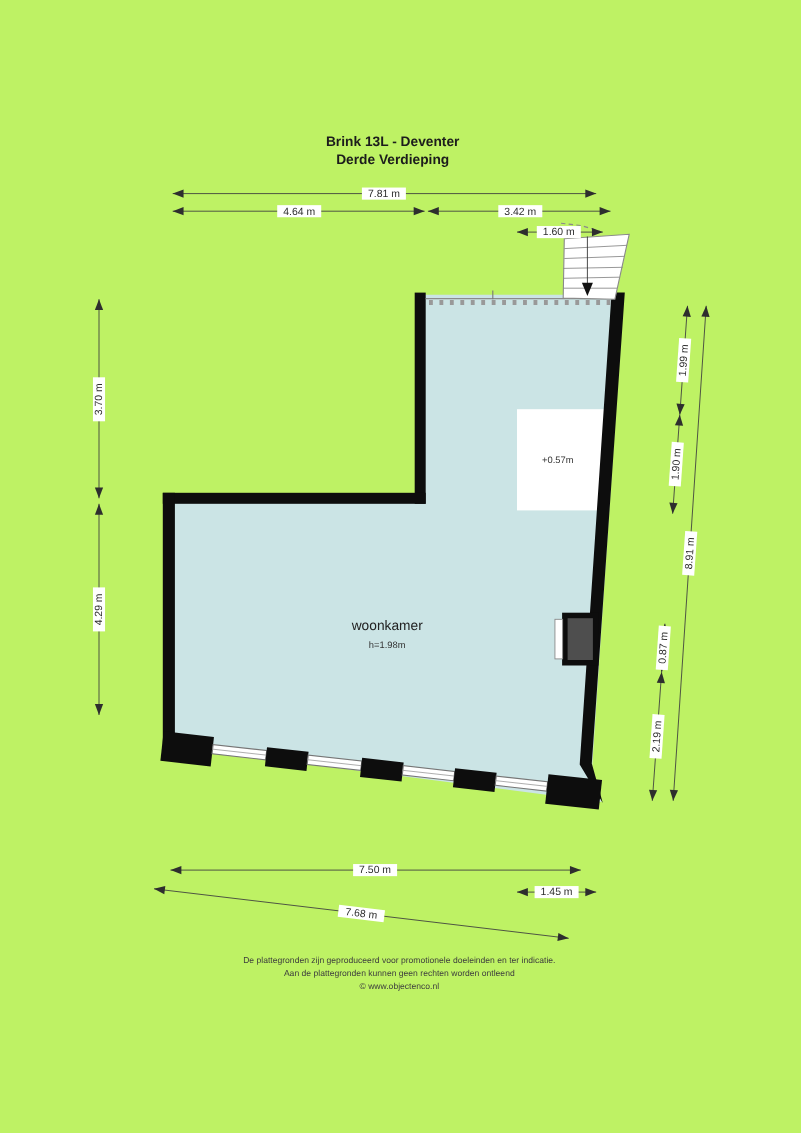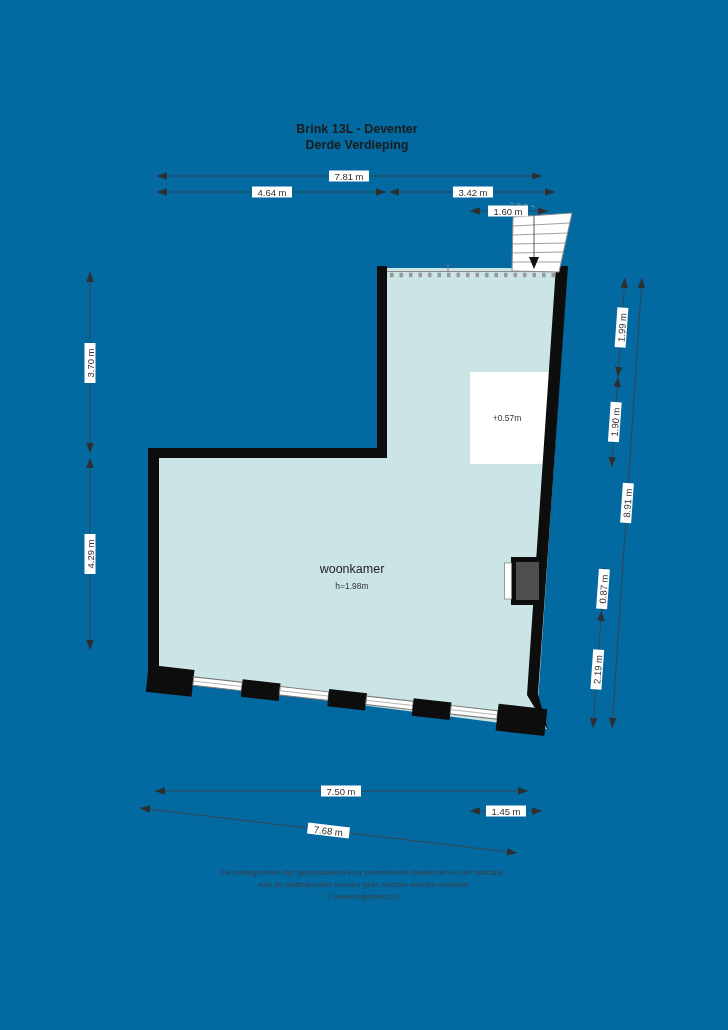--- a/index.html
+++ b/index.html
@@ -1,17 +1,17 @@
 <!DOCTYPE html>
 <html><head>
 <meta charset="utf-8">
 <style>
   html,body { margin:0; padding:0; background:#ffffff; }
   #page {
-    position:relative; width:728px; height:1030px; background:#0369a1;
+    position:relative; width:728px; height:1030px; background:#bef264;
     font-family:"Liberation Sans", sans-serif; overflow:hidden;
   }
   svg { display:block; }
   .title-line   { font:bold 12.5px "Liberation Sans", sans-serif; fill:#1c1c1c; text-anchor:middle; }
   .dim-line     { stroke:#3f3f3f; stroke-width:0.8; fill:none;
                   marker-start:url(#arr); marker-end:url(#arr); }
   .dim-text     { font:9.5px "Liberation Sans", sans-serif; fill:#2e2e2e;
                   text-anchor:middle; dominant-baseline:central; }
   .lbl-bg       { fill:#ffffff; }
   .wall         { fill:#0d0d0d; stroke:none; }

